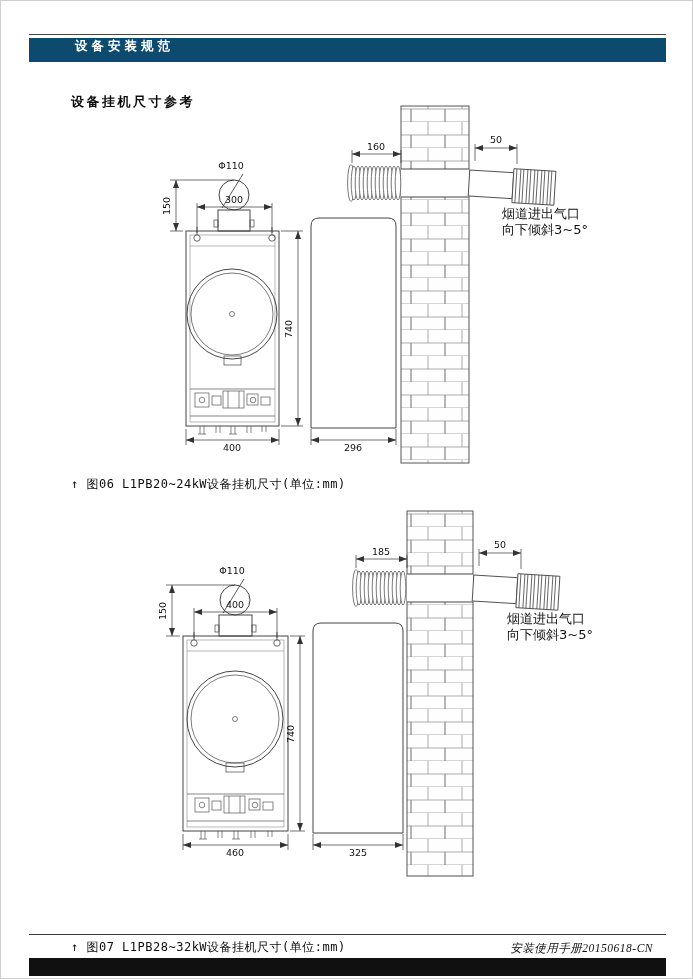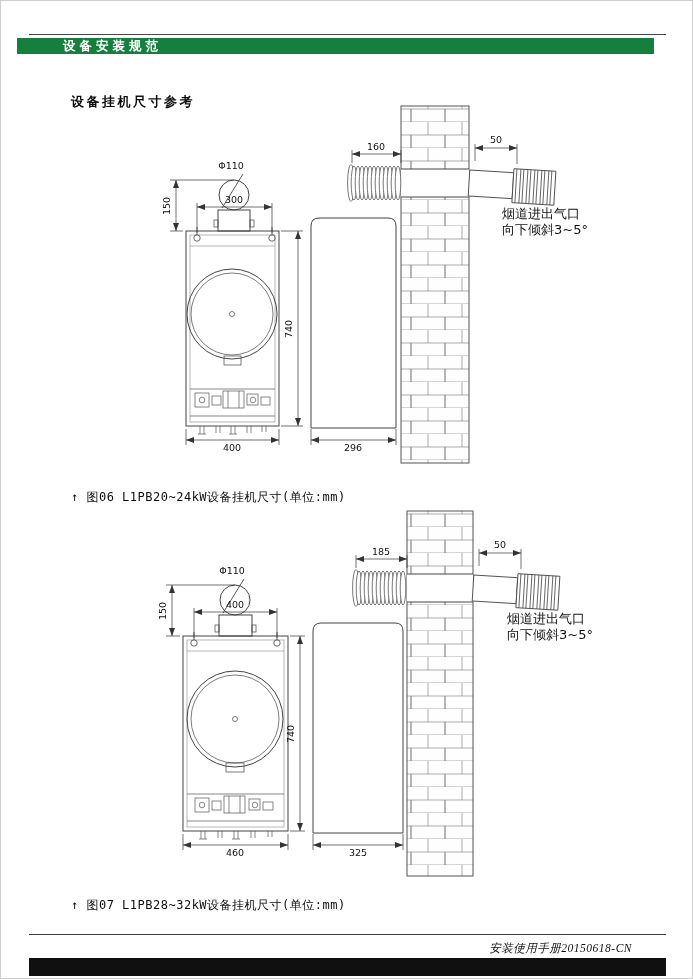--- a/index.html
+++ b/index.html
@@ -2,41 +2,41 @@
 <html><head>
 <meta charset="utf-8">
 <style>
   html,body{margin:0;padding:0;background:#e9e9e9;}
   .page{
     position:relative;width:693px;height:979px;margin:0 auto;
     background:#fff;border:1px solid #cfcfcf;box-sizing:border-box;
     font-family:"DejaVu Sans",sans-serif;color:#111;overflow:hidden;
   }
   .top-rule{position:absolute;left:28px;top:33px;width:637px;height:1px;background:#474747;}
-  .header-bar{position:absolute;left:16px;top:37px;width:637px;height:16px;background:#15803d;}
+  .header-bar{position:absolute;left:28px;top:37px;width:637px;height:24px;background:#0c4a6e;}
   .header-bar .hdr-text{
     display:block;padding-left:46px;font-size:12.5px;font-weight:bold;
     letter-spacing:4px;line-height:16px;color:#fff;
   }
   .section-title{
     position:absolute;left:70px;top:92px;margin:0;
     font-size:13px;font-weight:bold;letter-spacing:2.5px;color:#0d0d0d;
   }
   .fig{position:absolute;width:540px;height:381px;}
   .fig text{font-family:"DejaVu Sans",sans-serif;fill:#111;}
   .caption{
     position:absolute;left:70px;font-size:12px;letter-spacing:0.5px;
     font-family:"DejaVu Sans Mono","DejaVu Sans",monospace;color:#0d0d0d;
   }
-  .cap06{top:488px;text-align:center;}
-  .cap07{top:896px;}
+  .cap06{top:475px;text-align:center;}
+  .cap07{top:938px;}
   .footer-rule{position:absolute;left:28px;top:933px;width:637px;height:1px;background:#3a3a3a;}
   .footer-left{position:absolute;left:70px;top:982px;font-size:12px;letter-spacing:1px;}
   .footer-right{
-    position:absolute;right:60px;top:940px;font-size:11.5px;
+    position:absolute;right:39px;top:940px;font-size:11.5px;
     font-family:"Liberation Serif",serif;font-style:italic;letter-spacing:0.5px;
   }
   .bottom-bar{position:absolute;left:28px;top:957px;width:637px;height:18px;background:#101010;}
 </style>
 </head>
 <body>
 
 <div class="page">
 
   <div class="top-rule"></div>

